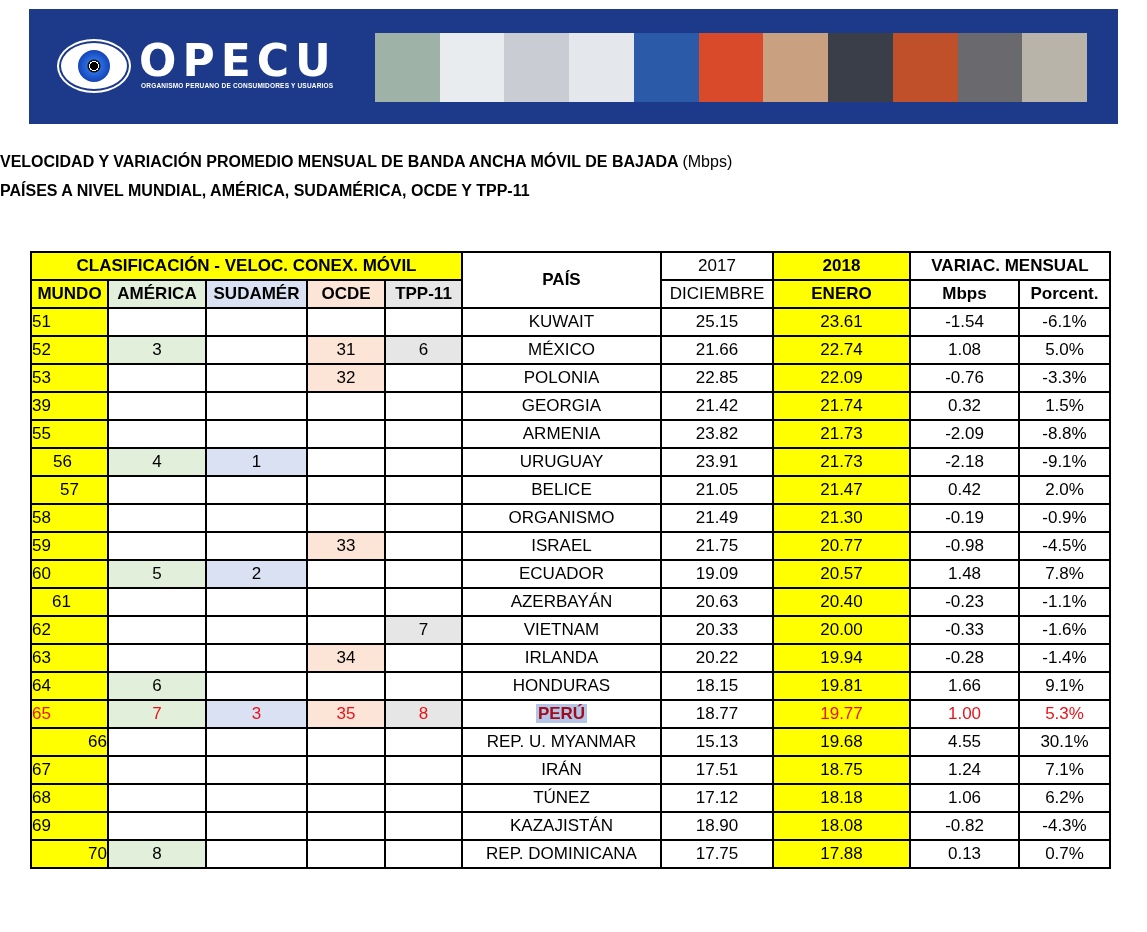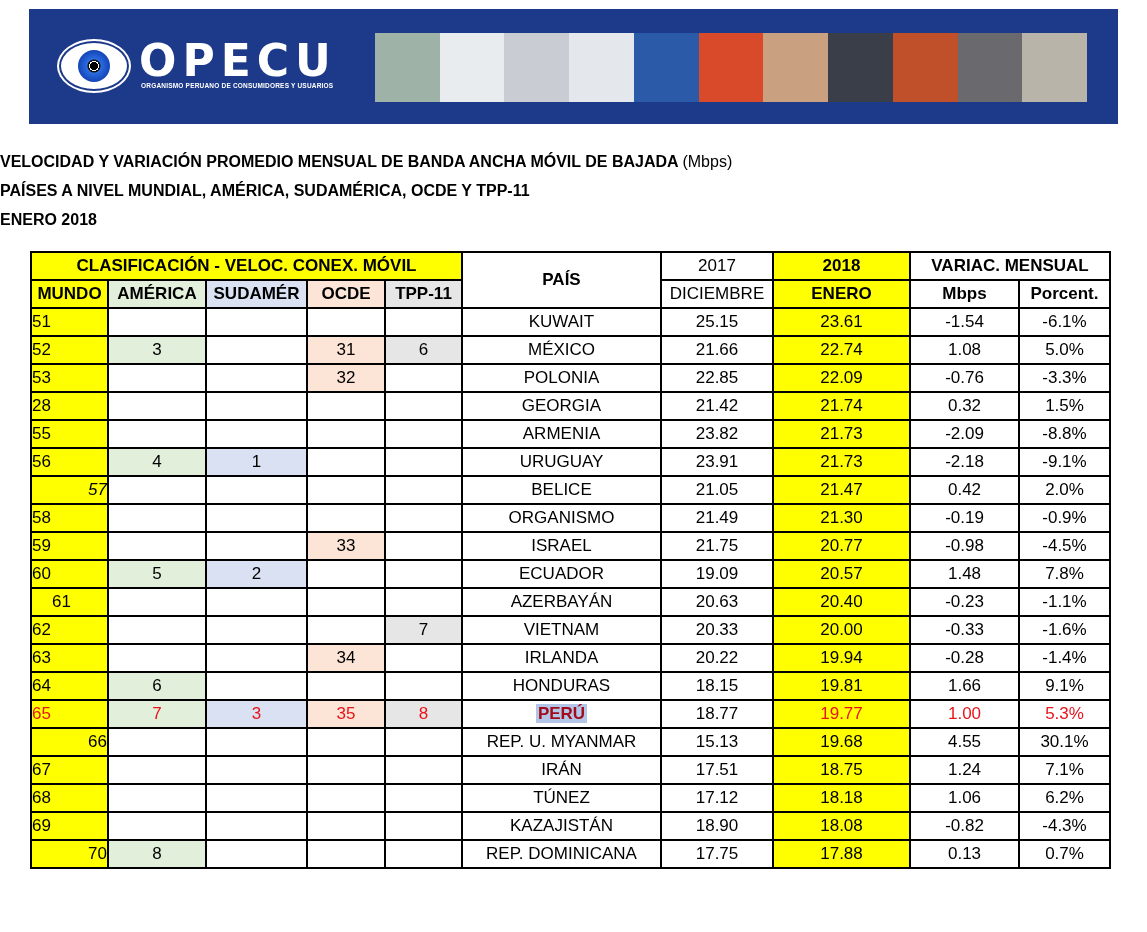--- a/index.html
+++ b/index.html
@@ -56,21 +56,20 @@
       <div style="background: rgb(58, 62, 72);"></div>
       <div style="background: rgb(192, 80, 42);"></div>
       <div style="background: rgb(106, 106, 110);"></div>
       <div style="background: rgb(184, 180, 170);"></div>
     </div>
 </div>
 
 <div class="titles">
   <div class="t"><span>VELOCIDAD Y VARIACIÓN PROMEDIO MENSUAL DE BANDA ANCHA MÓVIL DE BAJADA</span> <span class="unit">(Mbps)</span></div>
   <div class="t">PAÍSES A NIVEL MUNDIAL, AMÉRICA, SUDAMÉRICA, OCDE Y TPP-11</div>
-  <div class="t">ENERO 2018</div>
 </div>
 
 <table class="data">
   <colgroup>
     <col style="width:77px">
       <col style="width:98px">
       <col style="width:101px">
       <col style="width:78px">
       <col style="width:77px">
     <col style="width:199px">
@@ -130,21 +129,21 @@
         <td class=""></td>
         <td class="p">32</td>
         <td class=""></td>
         <td class="country">POLONIA</td>
         <td class="">22.85</td>
         <td class="y">22.09</td>
         <td class="">-0.76</td>
         <td class="">-3.3%</td>
       </tr>
       <tr>
-        <td class="y mundo-cell" style="text-align: left;">28</td>
+        <td class="y mundo-cell" style="text-align: left;">39</td>
         <td class=""></td>
         <td class=""></td>
         <td class=""></td>
         <td class=""></td>
         <td class="country">GEORGIA</td>
         <td class="">21.42</td>
         <td class="y">21.74</td>
         <td class="">0.32</td>
         <td class="">1.5%</td>
       </tr>
@@ -154,33 +153,33 @@
         <td class=""></td>
         <td class=""></td>
         <td class=""></td>
         <td class="country">ARMENIA</td>
         <td class="">23.82</td>
         <td class="y">21.73</td>
         <td class="">-2.09</td>
         <td class="">-8.8%</td>
       </tr>
       <tr>
-        <td class="y mundo-cell" style="text-align: left;">56</td>
+        <td class="y mundo-cell" style="text-align: left; padding-left: 21px;">56</td>
         <td class="g">4</td>
         <td class="b">1</td>
         <td class=""></td>
         <td class=""></td>
         <td class="country">URUGUAY</td>
         <td class="">23.91</td>
         <td class="y">21.73</td>
         <td class="">-2.18</td>
         <td class="">-9.1%</td>
       </tr>
       <tr>
-        <td class="y mundo-cell" style="text-align: right; font-style: italic;">57</td>
+        <td class="y mundo-cell" style="text-align: center;">57</td>
         <td class=""></td>
         <td class=""></td>
         <td class=""></td>
         <td class=""></td>
         <td class="country">BELICE</td>
         <td class="">21.05</td>
         <td class="y">21.47</td>
         <td class="">0.42</td>
         <td class="">2.0%</td>
       </tr>

